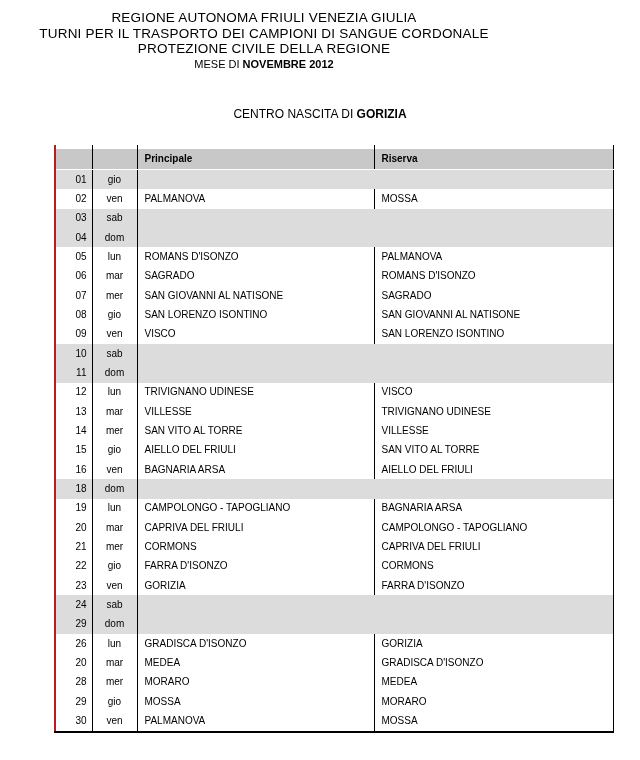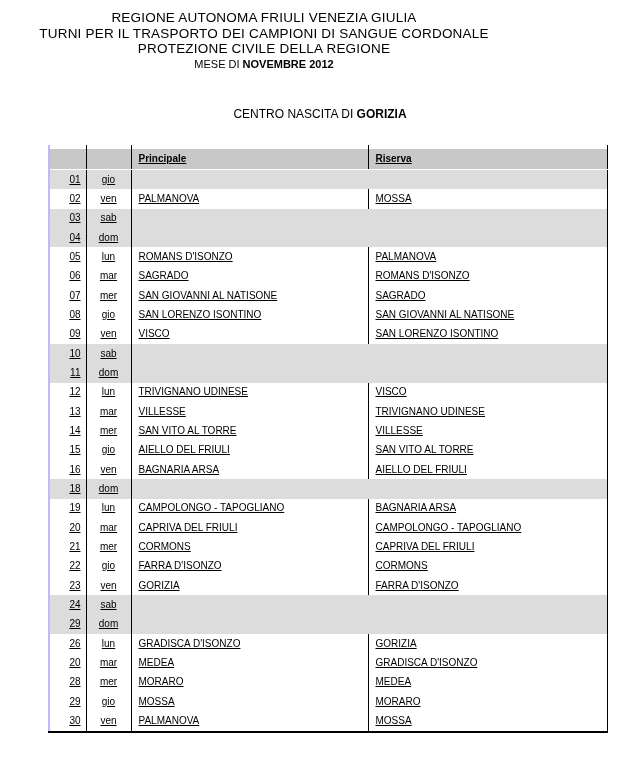--- a/index.html
+++ b/index.html
@@ -15,26 +15,25 @@
     position:absolute; top:10px; left:0; width:528px;
     text-align:center;
   }
   .title-line { font-size:13.5px; line-height:15.7px; letter-spacing:0.2px; }
   .month-line { font-size:11px; line-height:15px; }
   .center-line {
     position:absolute; top:107px; left:0; width:640px;
     text-align:center; font-size:12px;
   }
   table.schedule {
-    position:absolute; left:48px; top:145px;
+    position:absolute; left:54px; top:145px;
     border-collapse:collapse; table-layout:fixed;
-    border-left:2px solid #c4b5fd;
+    border-left:2px solid #b91c1c;
     border-right:1.3px solid #000;
     border-bottom:2px solid #000;
-    text-decoration:underline;
   }
   col.c1 { width:37px; }
   col.c2 { width:45px; }
   col.c3 { width:237px; }
   col.c4 { width:239px; }
   td {
     padding:0; margin:0;
     font-size:10px; line-height:10px;
     height:19.33px;
     overflow:hidden; white-space:nowrap;

